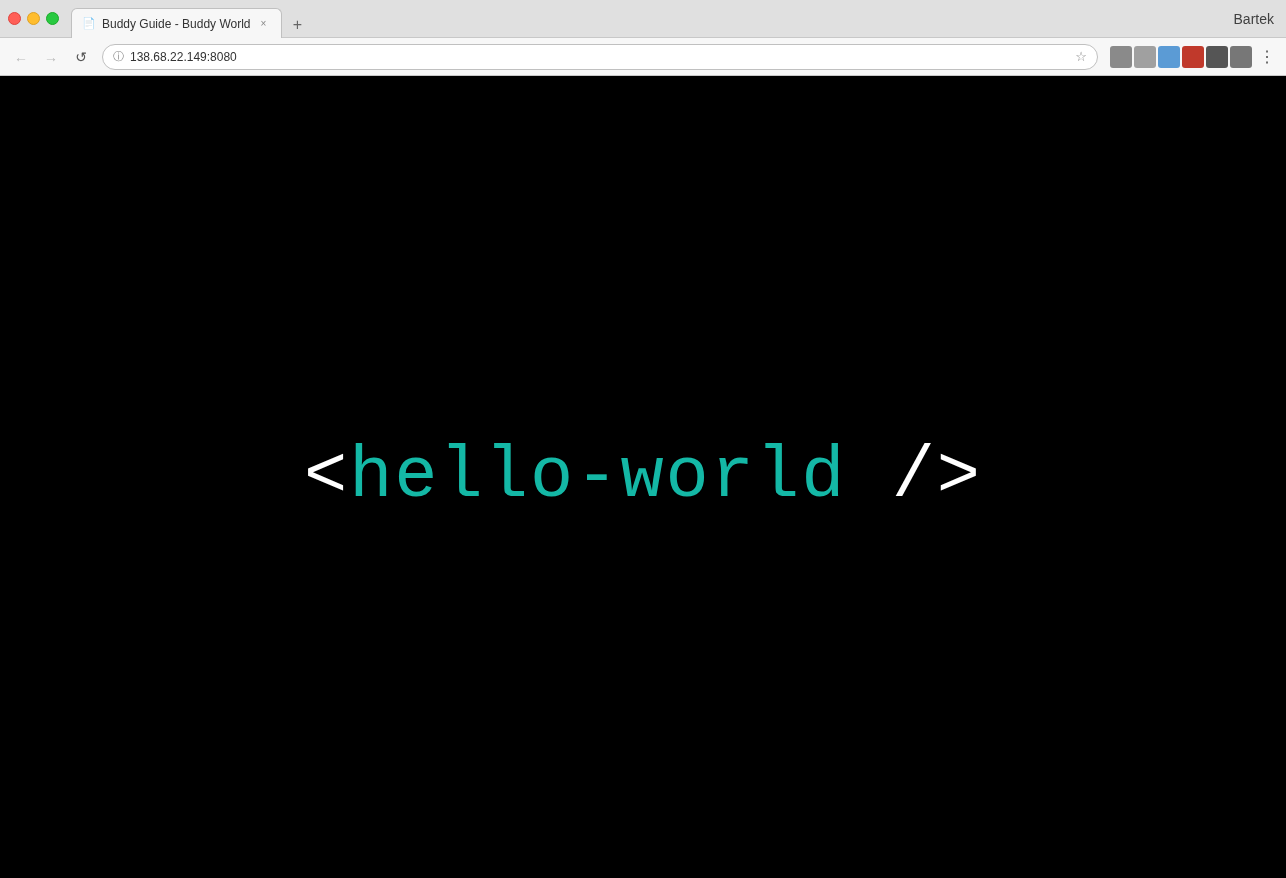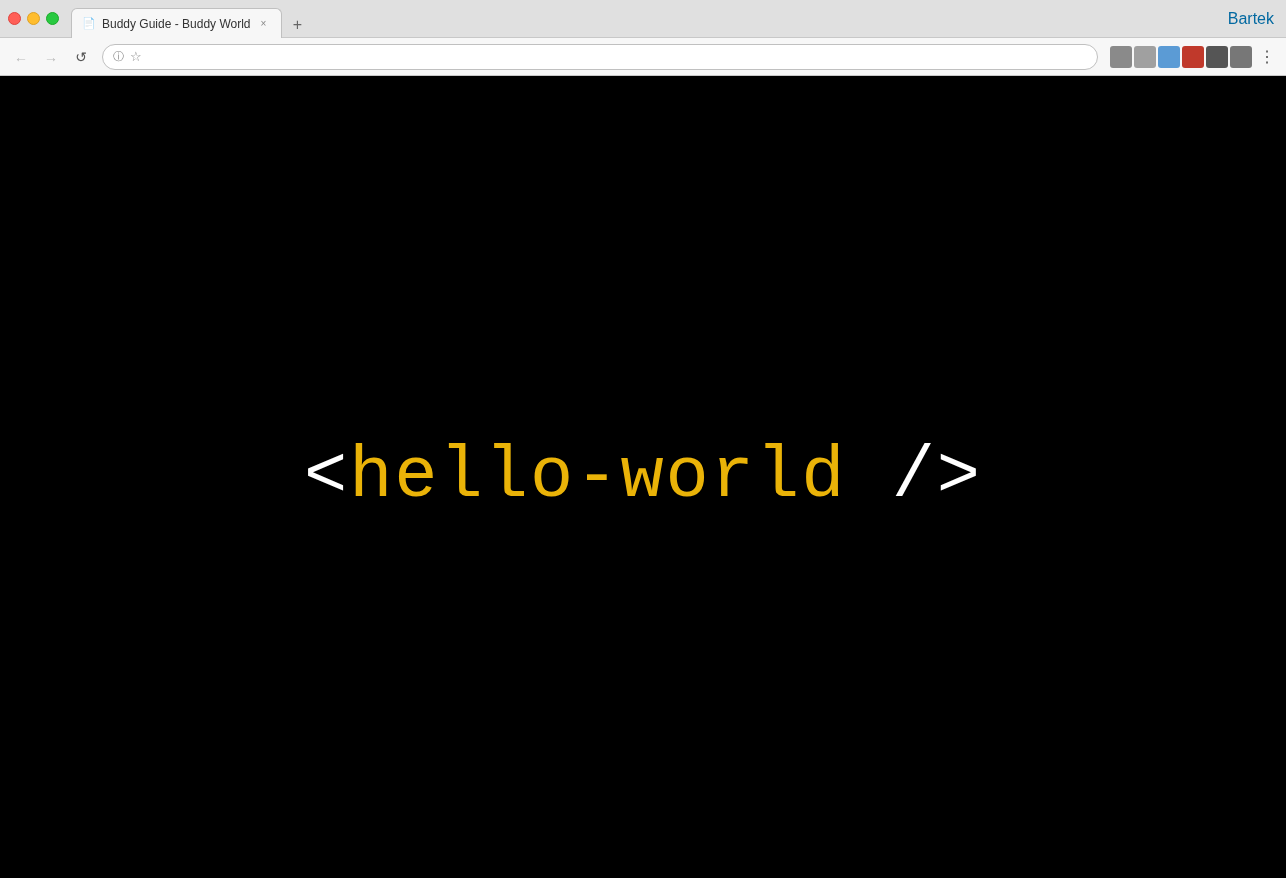--- a/index.html
+++ b/index.html
@@ -116,22 +116,22 @@
       border-radius: 4px;
       top: 1px;
       position: relative;
     }
 
     .user-profile {
       position: absolute;
       right: 12px;
       top: 50%;
       transform: translateY(-50%);
-      font-size: 16px;
-      color: #0369a1;
+      font-size: 14px;
+      color: #404040;
     }
 
     
     .nav-bar {
       height: 38px;
       background: #f7f7f7;
       border-bottom: 1px solid #c8c8c8;
       display: flex;
       align-items: center;
       padding: 0 8px;
@@ -225,21 +225,21 @@
 
     .hello-world-text {
       font-family: 'Courier New', Courier, monospace;
       font-size: 72px;
       font-weight: 400;
       letter-spacing: 2px;
       white-space: nowrap;
     }
 
     .bracket-white { color: #ffffff; }
-    .tag-pink { color: #eab308; }
+    .tag-pink { color: #14b8a6; }
   </style>
 </head>
 <body>
 
 <div class="browser-window">
 
   <div class="title-bar">
     <div class="traffic-lights">
       <div class="traffic-light red"></div>
       <div class="traffic-light yellow"></div>
@@ -264,20 +264,21 @@
     </div>
     <div class="nav-btn disabled">
       <span>→</span>
     </div>
     <div class="nav-btn">
       <span>↺</span>
     </div>
 
     <div class="address-bar-container">
       <span class="lock-icon">ⓘ</span>
+      <span class="address-text">138.68.22.149:8080</span>
       <span class="bookmark-icon">☆</span>
     </div>
 
     <div class="toolbar-icons">
       <div class="toolbar-icon gray"></div>
       <div class="toolbar-icon gray2"></div>
       <div class="toolbar-icon blue"></div>
       <div class="toolbar-icon red"></div>
       <div class="toolbar-icon darkgray"></div>
       <div class="toolbar-icon darkgray2"></div>

